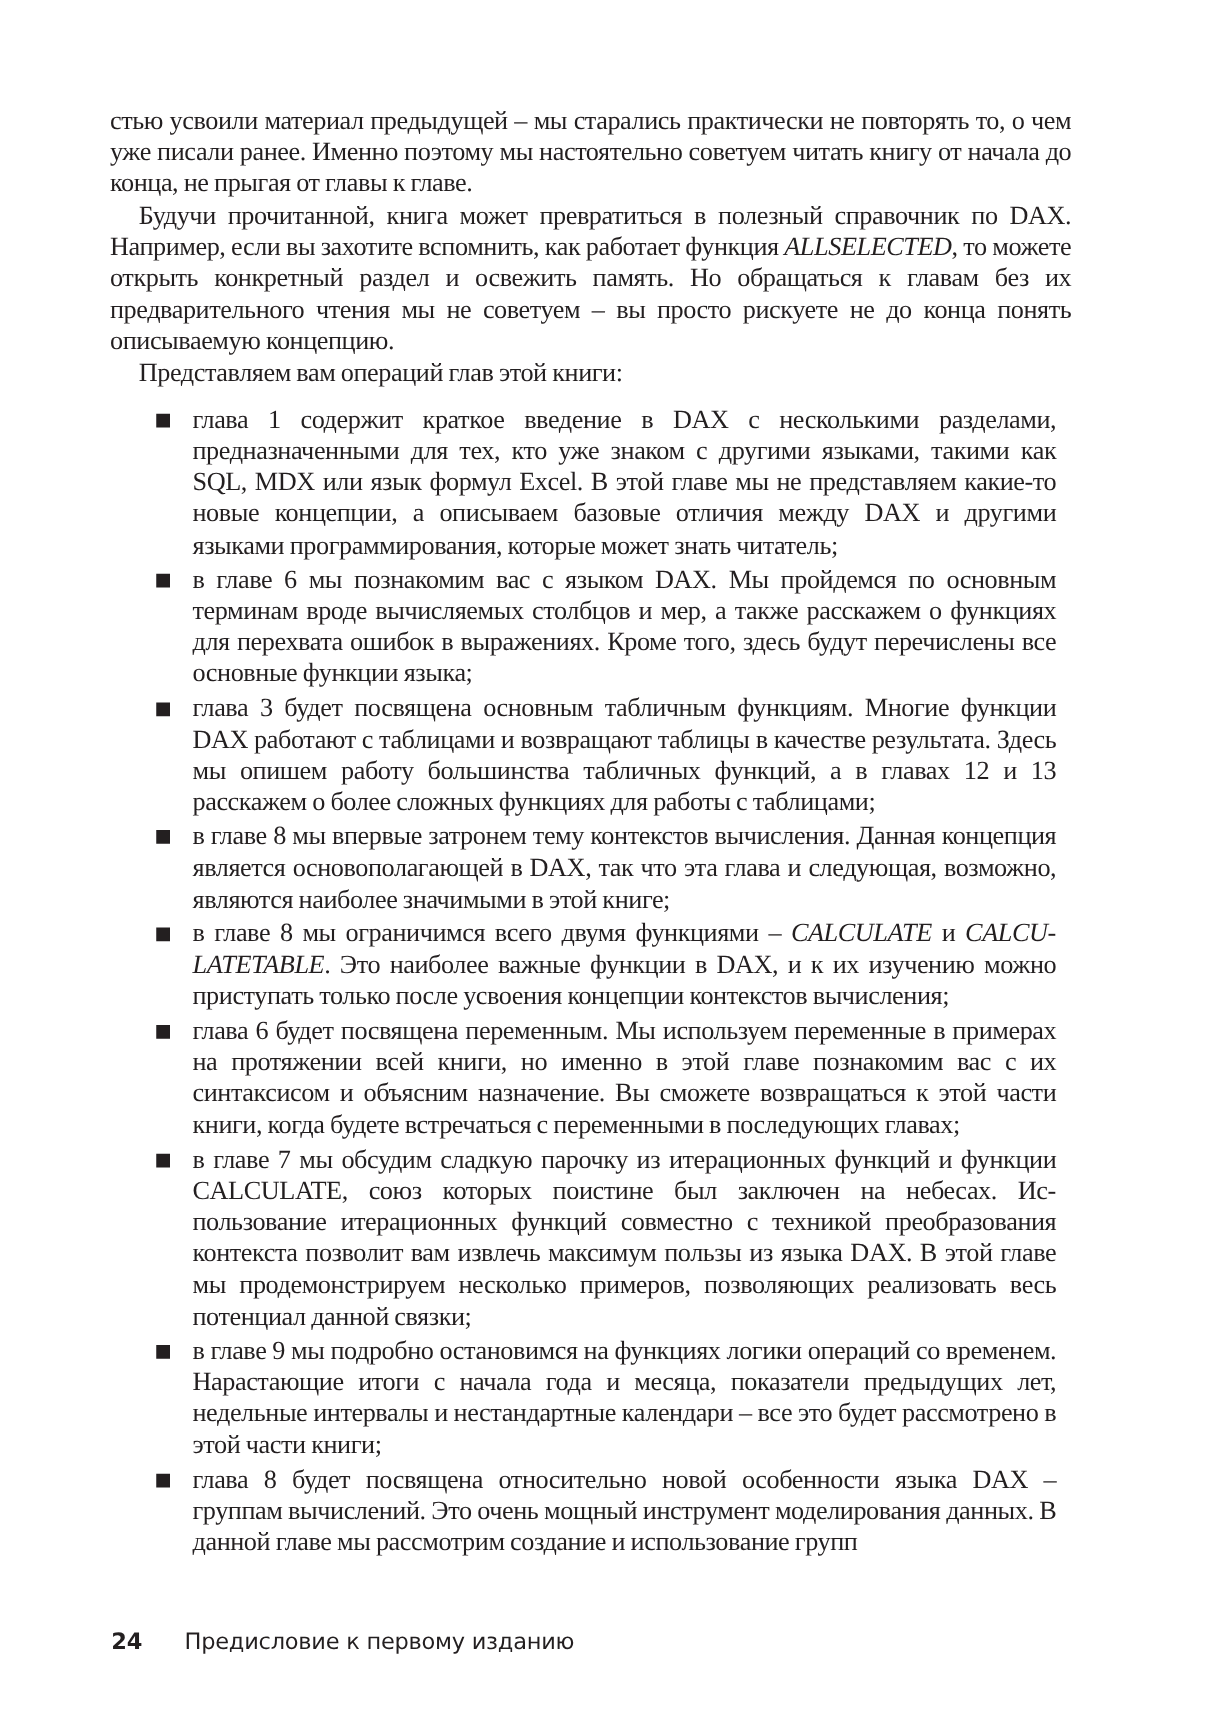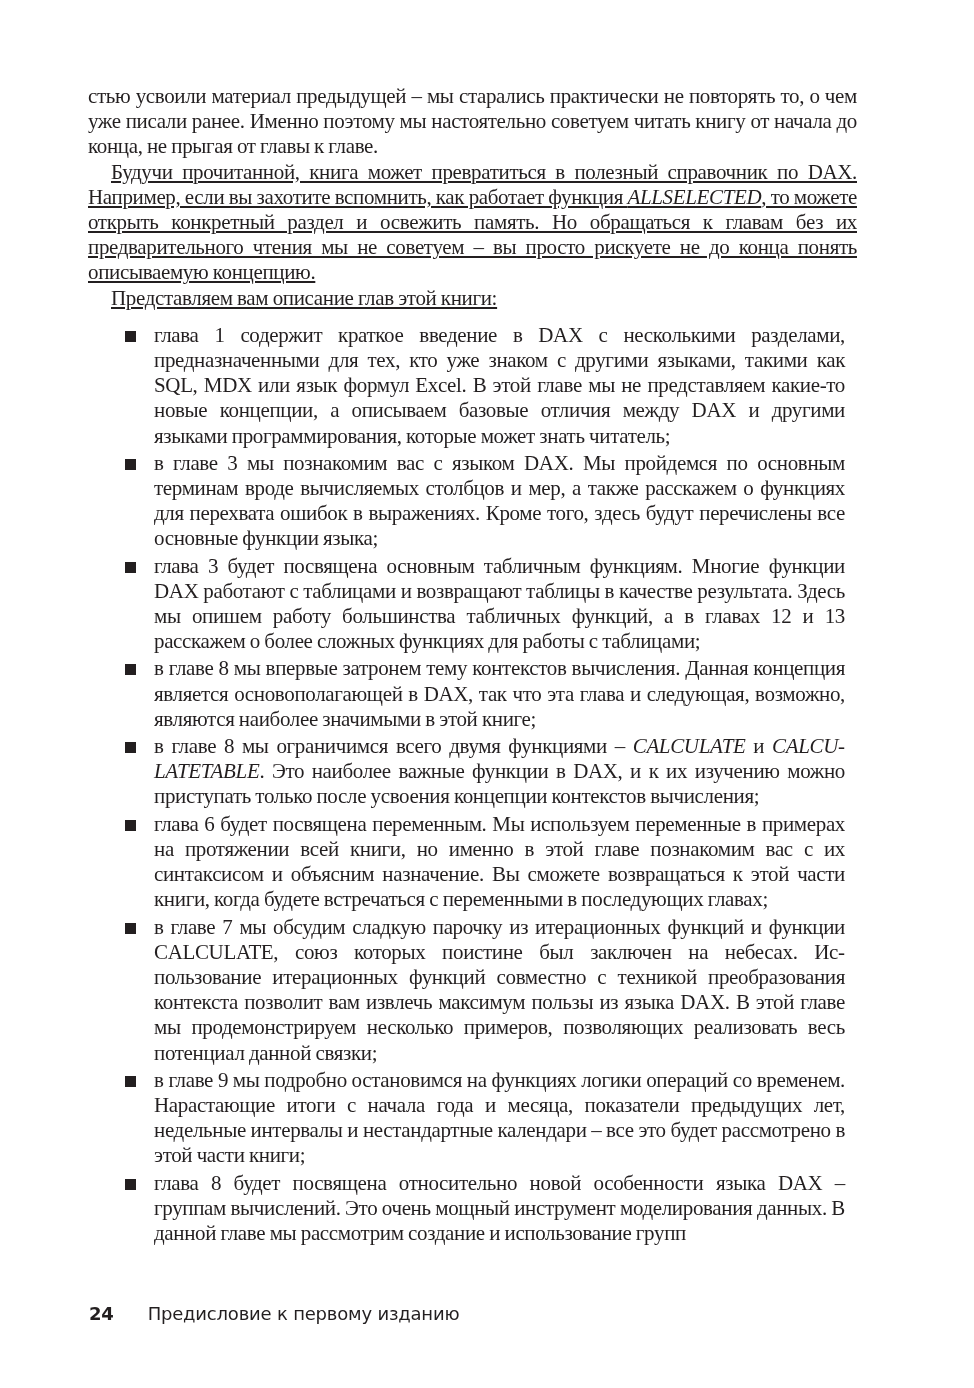--- a/index.html
+++ b/index.html
@@ -5,46 +5,46 @@
   html, body { margin: 0; padding: 0; background: #ffffff; }
   body { width: 974px; height: 1388px; position: relative; overflow: hidden; }
   .page {
     position: absolute; left: 88px; top: 84px; width: 769px;
     font-family: "Liberation Serif", "DejaVu Serif", serif;
     font-size: 21px; line-height: 25.2px; color: #231f20;
     text-align: justify; hyphens: manual;
     letter-spacing: -0.35px; word-spacing: -0.5px;
   }
   .para { margin: 0; }
-  .para.indent { text-indent: 23px; text-decoration: underline; }
+  .para.indent { text-indent: 23px; }
   .list { list-style: none; margin: 12px; padding: 0; }
   .list li { position: relative; padding-left: 54px; margin-top: 2px; }
   .bullet {
     position: absolute; left: 25px; top: 8px; width: 11px; height: 11px;
     background: #231f20;
   }
   .it { font-style: italic; }
   .footer {
     position: absolute; left: 89px; top: 1303px;
     font-family: "DejaVu Sans", "Liberation Sans", sans-serif;
     font-size: 18px; color: #231f20; letter-spacing: -0.2px;
   }
   .folio { font-weight: bold; margin-right: 34px; }
 </style>
 </head>
 <body>
 
 <div class="page">
   <p class="para">стью усвоили материал предыдущей – мы старались практически не повторять то, о чем уже писали ранее. Именно поэтому мы настоятельно советуем читать книгу от начала до конца, не прыгая от главы к главе.</p>
   <p class="para indent"><span>Будучи прочитанной, книга может превратиться в полезный справочник по DAX. Например, если вы захотите вспомнить, как работает функция </span><span class="it">ALLSEL­ECTED</span><span>, то можете открыть конкретный раздел и освежить память. Но обращаться к главам без их предварительного чтения мы не советуем – вы просто рискуете не до конца понять описываемую концепцию.</span></p>
-  <p class="para indent">Представляем вам описание глав этой книги:</p>
+  <p class="para indent">Представляем вам операций глав этой книги:</p>
 
   <ul class="list">
     <li><span class="bullet"></span><span>глава 1 содержит краткое введение в DAX с несколькими разделами, предназначенными для тех, кто уже знаком с другими языками, такими как SQL, MDX или язык формул Excel. В этой главе мы не представляем какие-то новые концепции, а описываем базовые отличия между DAX и другими языками программирования, которые может знать читатель;</span></li>
-    <li><span class="bullet"></span><span>в главе 3 мы познакомим вас с языком DAX. Мы пройдемся по основным терминам вроде вычисляемых столбцов и мер, а также расскажем о функ­циях для перехвата ошибок в выражениях. Кроме того, здесь будут пере­числены все основные функции языка;</span></li>
+    <li><span class="bullet"></span><span>в главе 6 мы познакомим вас с языком DAX. Мы пройдемся по основным терминам вроде вычисляемых столбцов и мер, а также расскажем о функ­циях для перехвата ошибок в выражениях. Кроме того, здесь будут пере­числены все основные функции языка;</span></li>
     <li><span class="bullet"></span><span>глава 3 будет посвящена основным табличным функциям. Многие функ­ции DAX работают с таблицами и возвращают таблицы в качестве резуль­тата. Здесь мы опишем работу большинства табличных функций, а в гла­вах 12 и 13 расскажем о более сложных функциях для работы с таблицами;</span></li>
     <li><span class="bullet"></span><span>в главе 8 мы впервые затронем тему контекстов вычисления. Данная кон­цепция является основополагающей в DAX, так что эта глава и следую­щая, возможно, являются наиболее значимыми в этой книге;</span></li>
     <li><span class="bullet"></span><span>в главе 8 мы ограничимся всего двумя функциями – </span><span class="it">CALCULATE</span><span> и </span><span class="it">CALCU­LATETABLE</span><span>. Это наиболее важные функции в DAX, и к их изучению можно приступать только после усвоения концепции контекстов вычисления;</span></li>
     <li><span class="bullet"></span><span>глава 6 будет посвящена переменным. Мы используем переменные в примерах на протяжении всей книги, но именно в этой главе позна­комим вас с их синтаксисом и объясним назначение. Вы сможете воз­вращаться к этой части книги, когда будете встречаться с переменными в последующих главах;</span></li>
     <li><span class="bullet"></span><span>в главе 7 мы обсудим сладкую парочку из итерационных функций и функ­ции CALCULATE, союз которых поистине был заключен на небесах. Ис­пользование итерационных функций совместно с техникой преобразо­вания контекста позволит вам извлечь максимум пользы из языка DAX. В этой главе мы продемонстрируем несколько примеров, позволяющих реализовать весь потенциал данной связки;</span></li>
     <li><span class="bullet"></span><span>в главе 9 мы подробно остановимся на функциях логики операций со вре­менем. Нарастающие итоги с начала года и месяца, показатели преды­дущих лет, недельные интервалы и нестандартные календари – все это будет рассмотрено в этой части книги;</span></li>
     <li><span class="bullet"></span><span>глава 8 будет посвящена относительно новой особенности языка DAX – группам вычислений. Это очень мощный инструмент моделирования данных. В данной главе мы рассмотрим создание и использование групп</span></li>
   </ul>
 </div>
 

